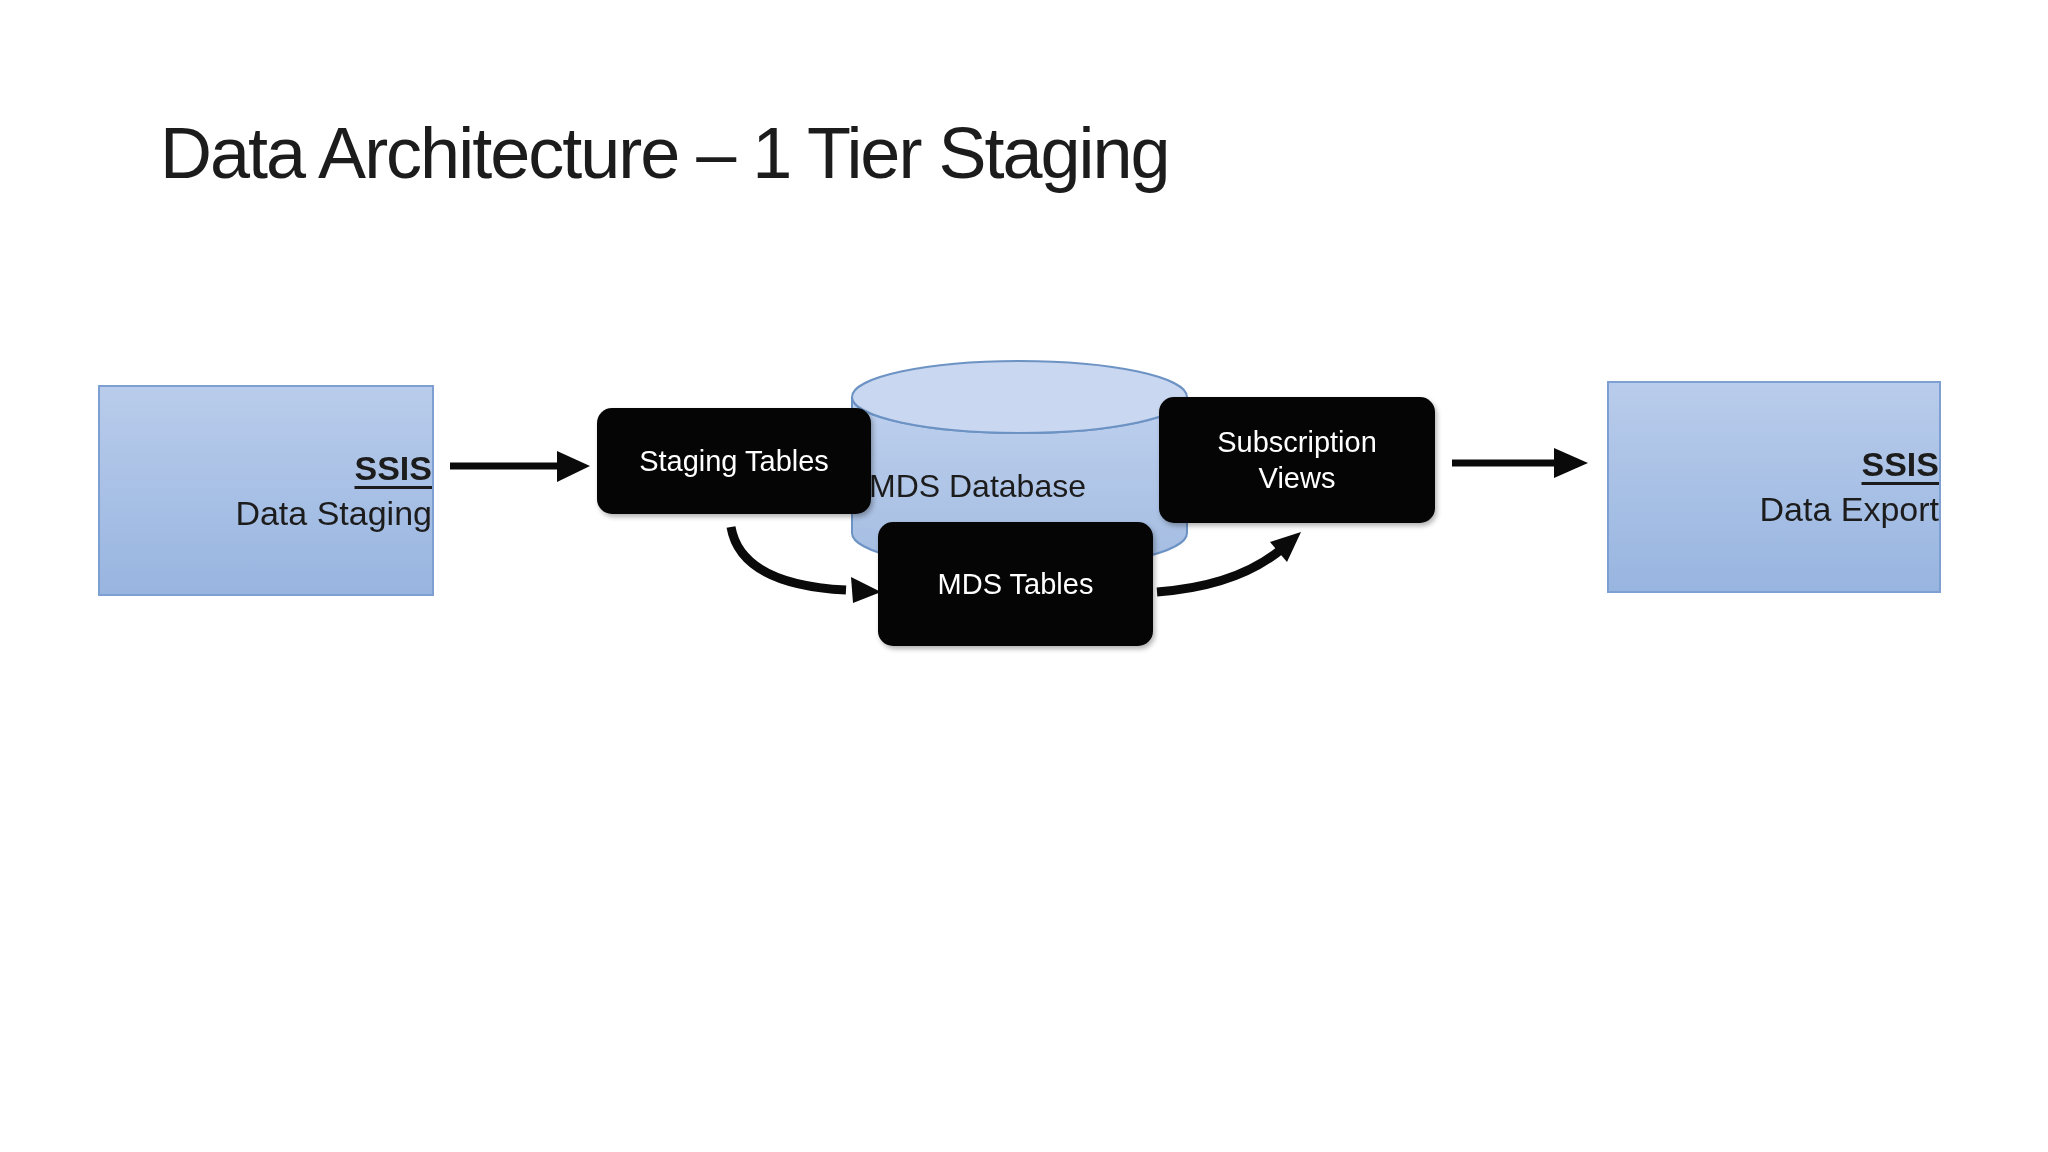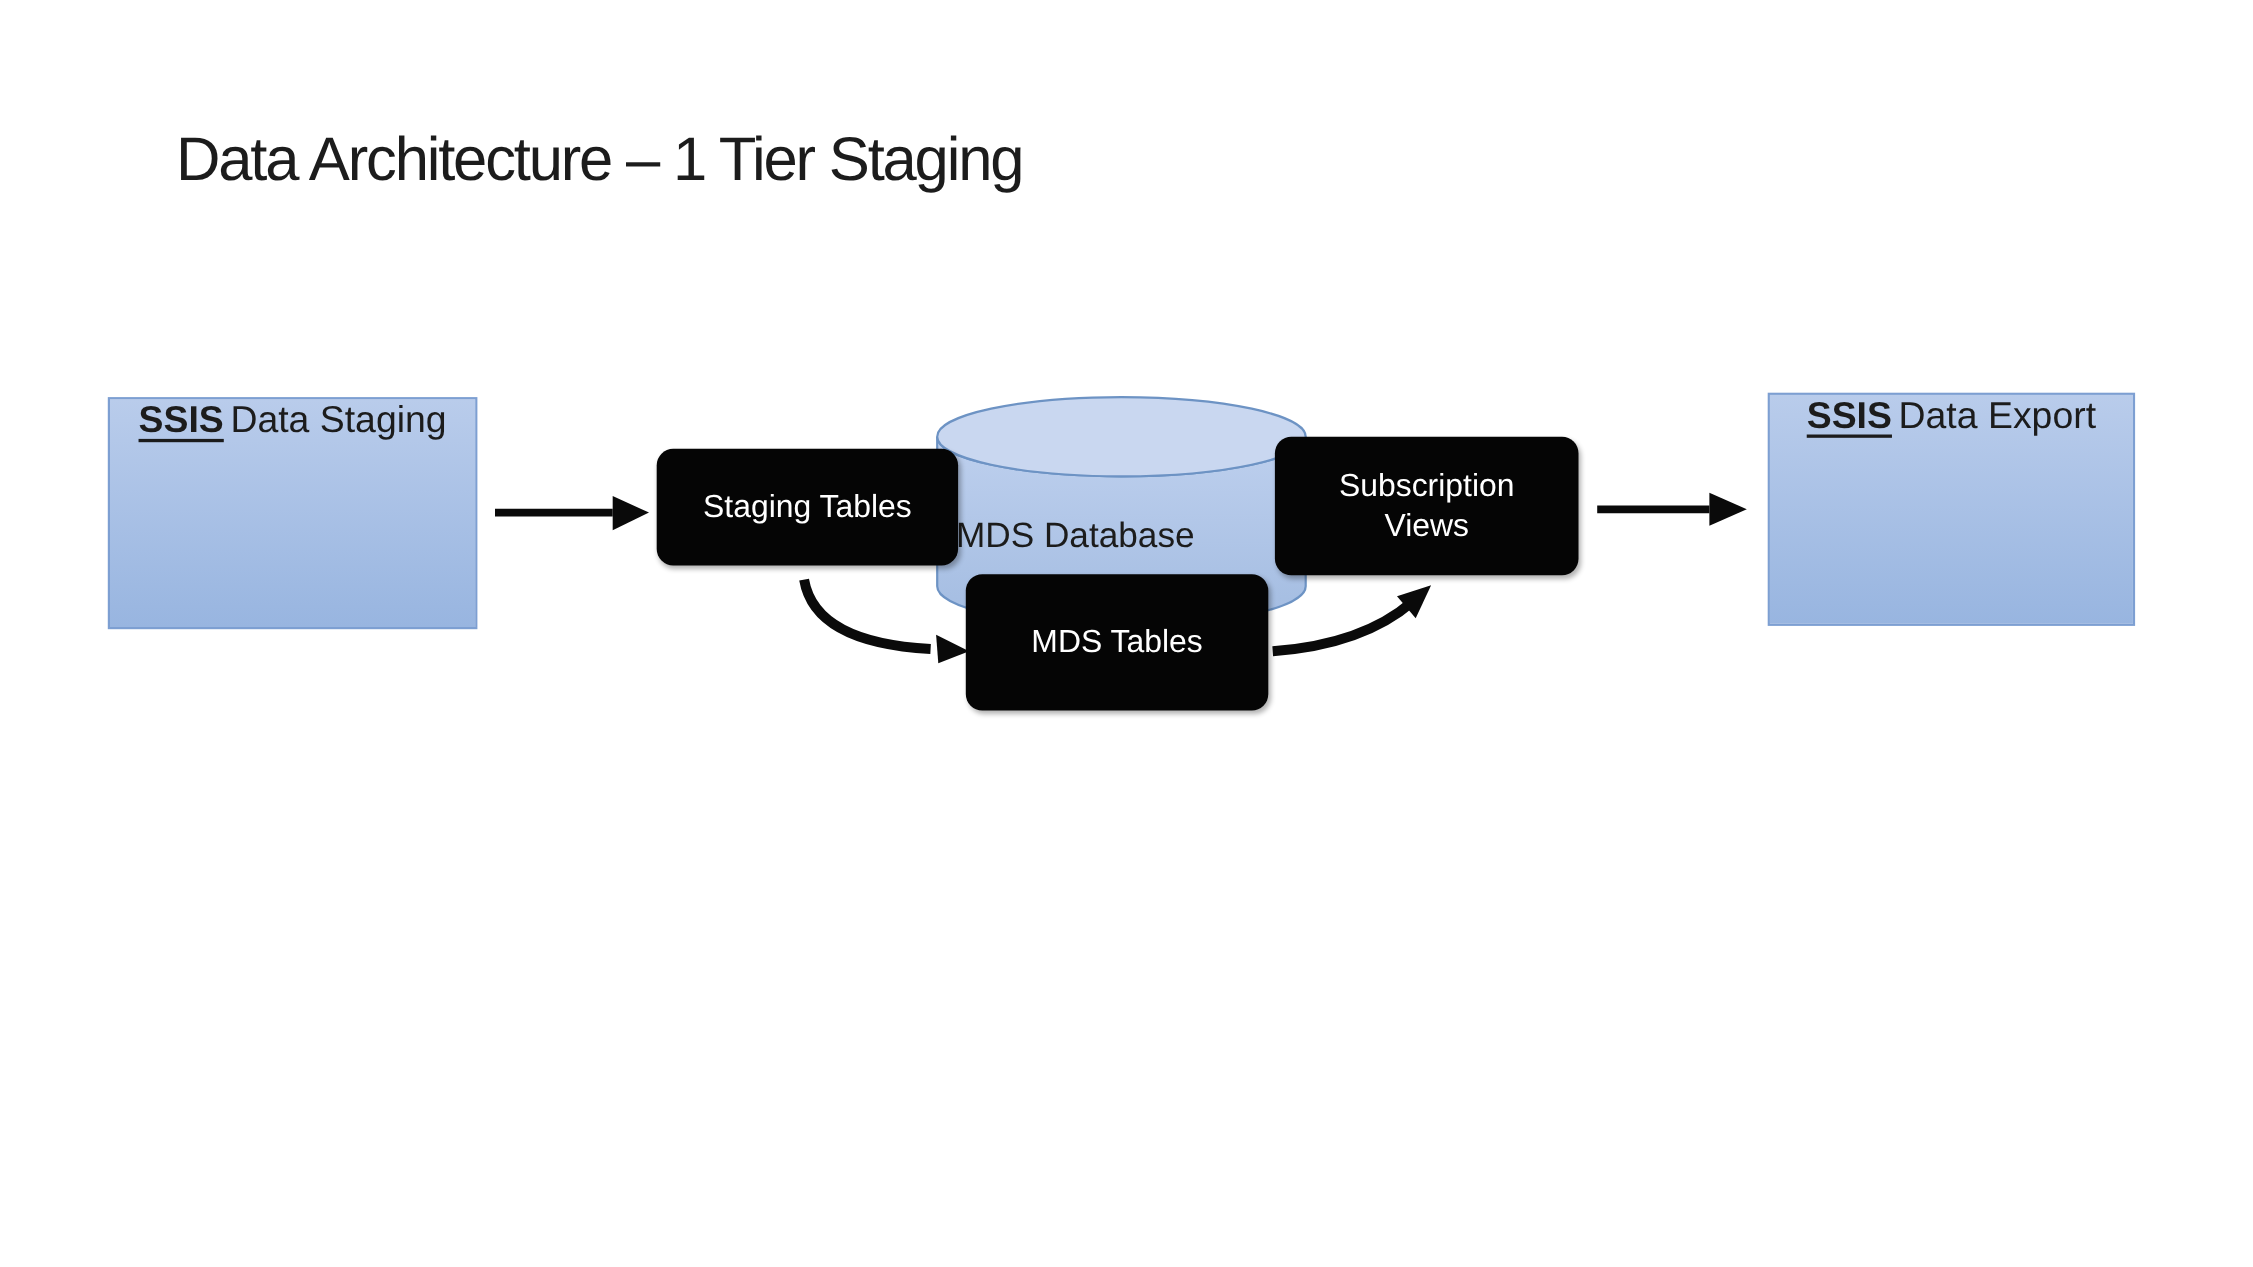--- a/index.html
+++ b/index.html
@@ -6,21 +6,21 @@
   .slide{
     position:relative;
     width:2048px;height:1152px;
     background:#ffffff;
     overflow:hidden;
     font-family:"Liberation Sans", sans-serif;
   }
   .slide-title{
     position:absolute;
     left:160px;top:112px;
-    font-size:56px;
+    font-size:72px;
     font-weight:300;
     letter-spacing:-2px;
     color:var(--text-dark,#1c1c1c);
     white-space:nowrap;
   }
   .svg-layer{
     position:absolute;left:0;top:0;width:2048px;height:1152px;
     z-index:1;
   }
   .cyl-body{fill:url(#cylBodyGrad);stroke:var(--cylinder-border,#6d93c4);stroke-width:2;}
@@ -28,24 +28,25 @@
   .arrow-line{stroke:var(--arrow,#0a0a0a);fill:none;}
   .arrow-head{fill:var(--arrow,#0a0a0a);stroke:none;}
   .shaft{stroke-width:7px;}
   .curve{stroke-width:9px;}
   .blue-box{
     position:absolute;
     z-index:2;
     box-sizing:border-box;
     background:linear-gradient(180deg,var(--box-blue-top,#b9cceb) 0%,var(--box-blue-bottom,#98b5e0) 100%);
     border:2px solid var(--box-blue-border,#7d9fd2);
-    display:flex;flex-direction:row;align-items:flex-start;justify-content:center;
+    display:flex;flex-direction:column;align-items:flex-end;justify-content:center;
     gap:6px;
     color:var(--text-dark,#1c1c1c);
     text-align:center;
+    margin-top:24px;
   }
   .blue-box .heading{
     font-size:34px;font-weight:bold;
     text-decoration:underline;
     text-decoration-thickness:3px;
     text-underline-offset:6px;
   }
   .blue-box .sub{font-size:34px;}
   .black-box{
     position:absolute;

